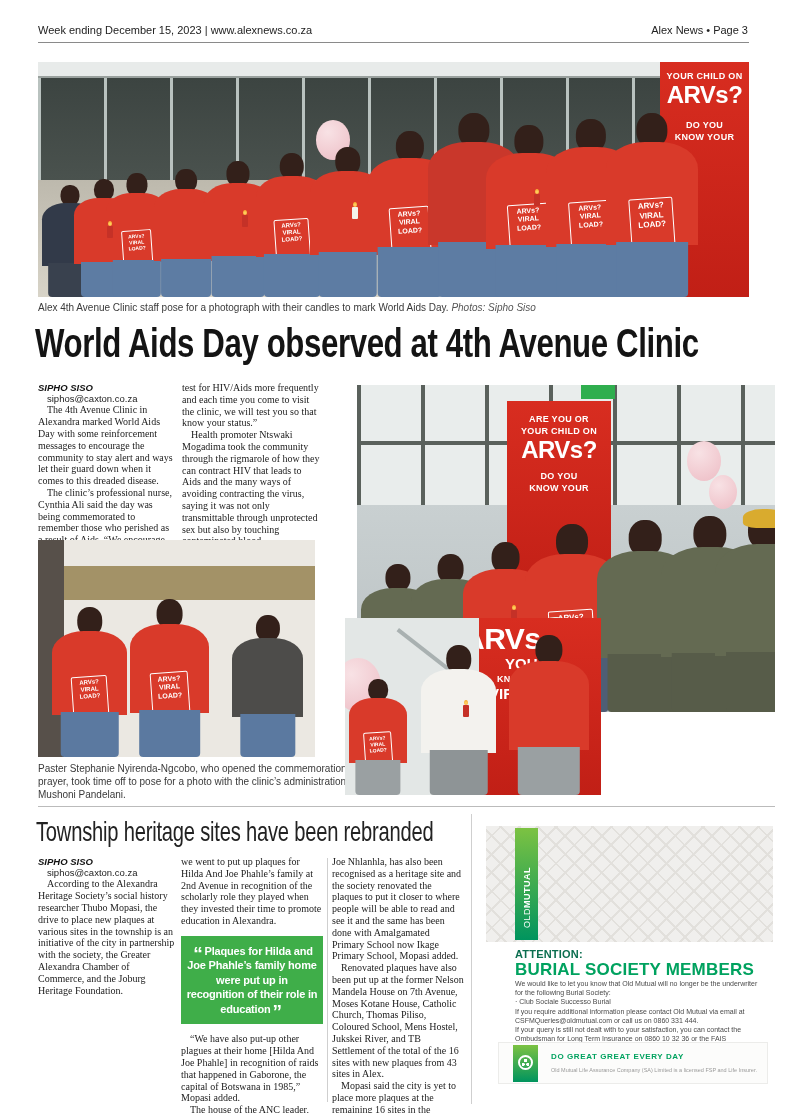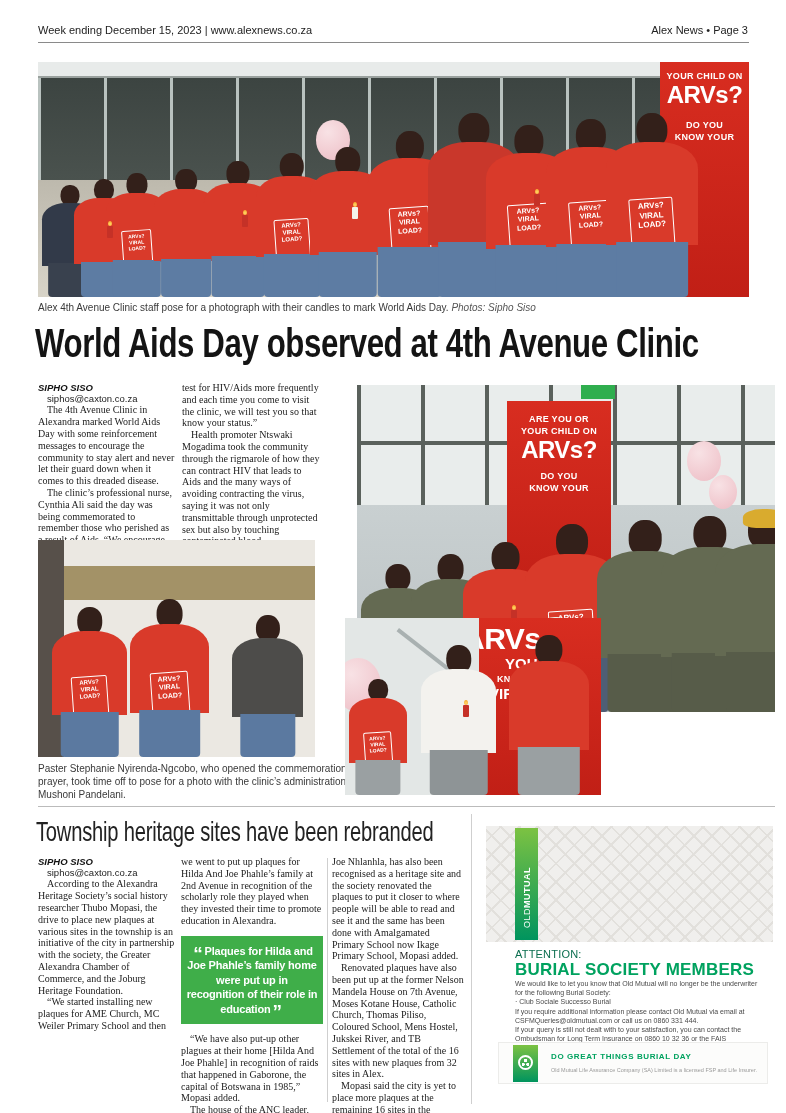--- a/index.html
+++ b/index.html
@@ -66,21 +66,21 @@
   .rule-v{position:absolute;width:1px;background:#cfcfcf}
   
   .ad{position:absolute;left:482px;top:822px;width:293px;height:268px;background:#fff}
   .ad-pattern{position:absolute;left:4px;top:4px;width:287px;height:116px;background-color:#f0efed;
      background-image:repeating-linear-gradient(45deg,#e2e0dc 0 2px,rgba(0,0,0,0) 2px 13px),
                       repeating-linear-gradient(-45deg,#e2e0dc 0 2px,rgba(0,0,0,0) 2px 13px)}
   .om-ribbon{position:absolute;left:29px;top:2px;width:23px;height:112px;
      background:linear-gradient(180deg,#7cc242,#00945e);display:flex;align-items:flex-end;justify-content:center}
   .om-ribbon span{writing-mode:vertical-rl;transform:rotate(180deg);color:#fff;font-size:9px;letter-spacing:.5px;padding-top:6px}
   .om-ribbon b{font-weight:700}
-  .ad-att{position:absolute;left:33px;top:126px;font-size:11px;font-weight:400;color:#0b6e4f;letter-spacing:.2px}
+  .ad-att{position:absolute;left:33px;top:126px;font-size:11px;font-weight:700;color:#0b6e4f;letter-spacing:.2px}
   .ad-head{position:absolute;left:33px;top:138px;font-size:17px;font-weight:700;color:#00a25f;letter-spacing:.2px}
   .ad-p{position:absolute;left:33px;width:250px;font-size:7px;line-height:1.28;color:#4a4a4a}
   .ad-card{position:absolute;left:16px;top:220px;width:270px;height:42px;background:#fcfcfb;border:1px solid #ececea}
   .om-logo{position:absolute;left:14px;top:2px;width:25px;height:37px;background:linear-gradient(180deg,#7cc242,#00945e)}
   .om-em{margin:10px auto 0;width:15px;height:15px;border:2px solid #fff;border-radius:50%;
      background:radial-gradient(circle at 50% 32%,#fff 1.5px,rgba(0,0,0,0) 1.6px),
                 radial-gradient(circle at 30% 68%,#fff 1.5px,rgba(0,0,0,0) 1.6px),
                 radial-gradient(circle at 70% 68%,#fff 1.5px,rgba(0,0,0,0) 1.6px)}
   .ad-tag{position:absolute;left:52px;top:9px;font-size:8px;font-weight:700;color:#00a25f;letter-spacing:.6px}
   .ad-fine{position:absolute;left:52px;top:24px;font-size:5.5px;color:#9a9a9a}
@@ -217,21 +217,21 @@
     </div>
   <div class="cap" style="left:38px;top:301px;width:705px">
     <span>Alex 4th Avenue Clinic staff pose for a photograph with their candles to mark World Aids Day. </span><span class="credit">Photos: Sipho Siso</span>
   </div>
 
   <div class="hl1">World Aids Day observed at 4th Avenue Clinic</div>
 
   <div class="col" style="left:38px;top:382px;width:137px">
     <p class="by">SIPHO SISO</p>
     <p class="em">siphos@caxton.co.za</p>
-    <p>The 4th Avenue Clinic in Alexandra marked World Aids Day with some reinforcement messages to encourage the community to stay alert and never let their guard down when it comes to this dreaded disease.</p>
+    <p>The 4th Avenue Clinic in Alexandra marked World Aids Day with some reinforcement messages to encourage the community to stay alert and ways let their guard down when it comes to this dreaded disease.</p>
     <p>The clinic’s professional nurse, Cynthia Ali said the day was being commemorated to remember those who perished as a result of Aids. “We encourage the community to</p>
   </div>
   <div class="col" style="left:182px;top:382px;width:140px">
     <p>test for HIV/Aids more frequently and each time you come to visit the clinic, we will test you so that know your status.”</p>
     <p>Health promoter Ntswaki Mogadima took the community through the rigmarole of how they can contract HIV that leads to Aids and the many ways of avoiding contracting the virus, saying it was not only transmittable through unprotected sex but also by touching contaminated blood.</p>
   </div>
 
   <div class="photo" id="photo-mid" style="left:357px;top:385px;width:418px;height:327px">
     <div class="pm-win"></div>
     <div class="pm-wall"></div>
@@ -389,52 +389,51 @@
   <div class="rule-h" style="left:38px;top:806px;width:737px"></div>
 
   <div class="hl2">Township heritage sites have been rebranded</div>
   <div class="rule-v" style="left:327px;top:858px;height:244px"></div>
   <div class="rule-v" style="left:471px;top:814px;height:290px"></div>
 
   <div class="col" style="left:38px;top:856px;width:137px">
     <p class="by">SIPHO SISO</p>
     <p class="em">siphos@caxton.co.za</p>
     <p>According to the Alexandra Heritage Society’s social history researcher Thubo Mopasi, the drive to place new plaques at various sites in the township is an initiative of the city in partnership with the society, the Greater Alexandra Chamber of Commerce, and the Joburg Heritage Foundation.</p>
-    <p>“We started installing new plaques for AME Church, MC Weiler Primary School and then</p>
   </div>
 
   <div class="col" style="left:181px;top:856px;width:142px">
     <p>we went to put up plaques for Hilda And Joe Phahle’s family at 2nd Avenue in recognition of the scholarly role they played when they invested their time to promote education in Alexandra.</p>
     <div class="pq">
       <span class="q">“</span><span>Plaques for Hilda and Joe Phahle’s family home were put up in recognition of their role in education</span><span class="q">”</span>
     </div>
     <p style="text-indent:9px">“We have also put-up other plagues at their home [Hilda And Joe Phahle] in recognition of raids that happened in Gaborone, the capital of Botswana in 1985,” Mopasi added.</p>
     <p>The house of the ANC leader, former Minister of Intelligence</p>
   </div>
 
   <div class="col" style="left:332px;top:856px;width:132px">
     <p>Joe Nhlanhla, has also been recognised as a heritage site and the society renovated the plaques to put it closer to where people will be able to read and see it and the same has been done with Amalgamated Primary School now Ikage Primary School, Mopasi added.</p>
-    <p>Renovated plaques have also been put up at the former Nelson Mandela House on 7th Avenue, Moses Kotane House, Catholic Church, Thomas Piliso, Coloured School, Mens Hostel, Jukskei River, and TB Settlement of the total of the 16 sites with new plaques from 32 sites in Alex.</p>
+    <p>Renovated plaques have also been put up at the former Nelson Mandela House on 7th Avenue, Moses Kotane House, Catholic Church, Thomas Piliso, Coloured School, Mens Hostel, Jukskei River, and TB Settlement of the total of the 16 sites with new plaques from 43 sites in Alex.</p>
     <p>Mopasi said the city is yet to place more plaques at the remaining 16 sites in the township, but this may be delayed due to budget constraints.</p>
   </div>
 
   <div class="ad">
     <div class="ad-pattern">
       <div class="om-ribbon">
         <span><span>OLD</span><b>MUTUAL</b></span>
       </div>
     </div>
     <div class="ad-att">ATTENTION:</div>
     <div class="ad-head">BURIAL SOCIETY MEMBERS</div>
     <div class="ad-p" style="top:158px">We would like to let you know that Old Mutual will no longer be the underwriter for the following Burial Society:</div>
     <div class="ad-p" style="top:176px">· Club Sociale Successo Burial</div>
     <div class="ad-p" style="top:186px">If you require additional information please contact Old Mutual via email at CSFMQueries@oldmutual.com or call us on 0860 331 444.</div>
     <div class="ad-p" style="top:204px">If your query is still not dealt with to your satisfaction, you can contact the Ombudsman for Long Term Insurance on 0860 10 32 36 or the FAIS Ombudsman on 012 762 5000.</div>
     <div class="ad-card">
       <div class="om-logo">
         <div class="om-em"></div>
       </div>
-      <div class="ad-tag">DO GREAT THINGS BURIAL DAY</div>
+      <div class="ad-tag">DO GREAT GREAT EVERY DAY</div>
       <div class="ad-fine">Old Mutual Life Assurance Company (SA) Limited is a licensed FSP and Life Insurer.</div>
     </div>
   </div>
 
 </div>
 
 </body></html>

